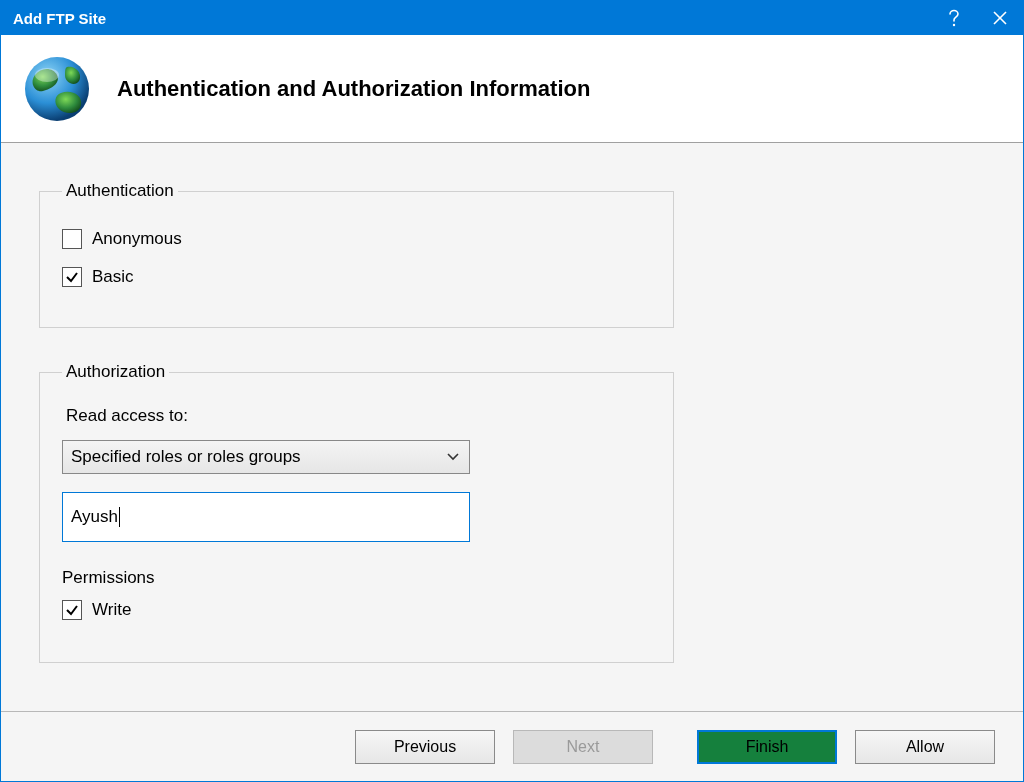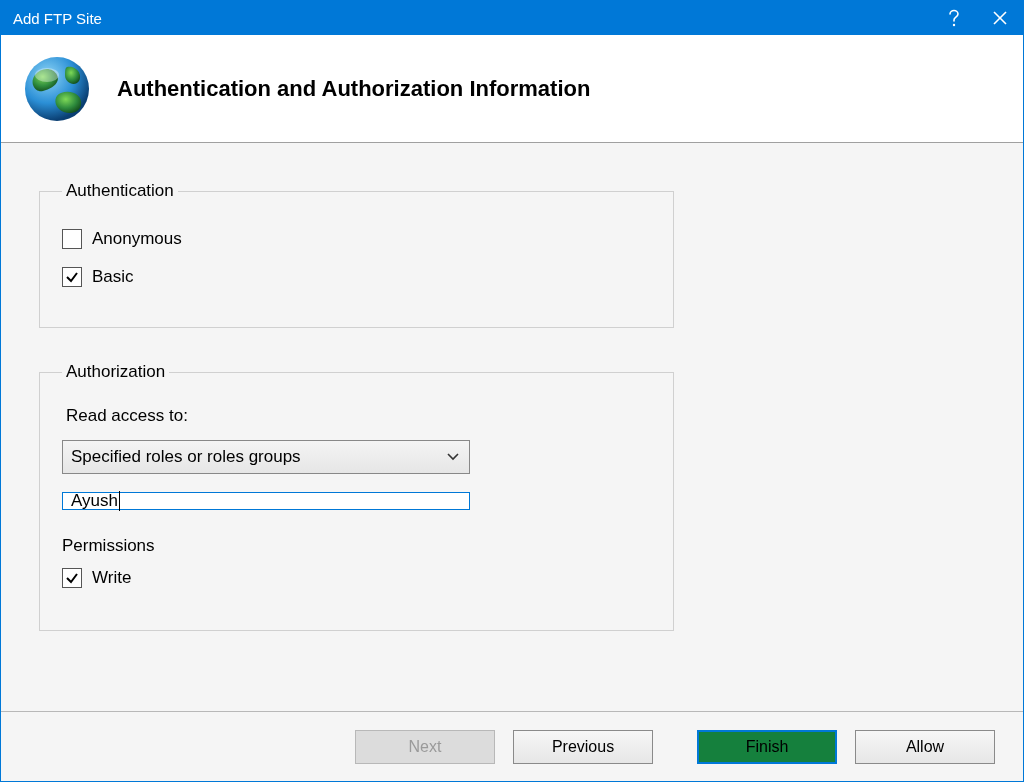--- a/index.html
+++ b/index.html
@@ -8,20 +8,21 @@
 
   
   .title-bar {
     height: 34px;
     background: #0078d7;
     color: #fff;
     display: flex;
     align-items: center;
     padding: 0 0 0 12px;
     font-size: 15px;
+    font-weight: bold;
   }
   .title-bar .title { flex: 1; }
   .title-bar .title-btn {
     width: 46px; height: 34px;
     display: flex; align-items: center; justify-content: center;
     color: #fff;
   }
   .title-bar .help-icon svg, .title-bar .close-icon svg { display: block; }
 
   
@@ -96,21 +97,21 @@
     align-items: center;
     justify-content: space-between;
     padding: 0 10px 0 8px;
     font-size: 17px;
     margin-bottom: 18px;
     cursor: default;
   }
   .select-box .chev svg { display: block; }
 
   .text-input {
-    width: 408px; height: 18px;
+    width: 408px; height: 50px;
     border: 1px solid #0078d7;
     background: #fff;
     font-size: 17px;
     padding: 0 8px;
     display: flex;
     align-items: center;
     margin-bottom: 26px;
     position: relative;
   }
   .text-input .caret {
@@ -258,17 +259,17 @@
             <polyline points="2,7 6,11 12,3" stroke="#000" stroke-width="2" fill="none"></polyline>
           </svg>
       </div>
       <div class="cb-label">Write</div>
     </div>
   </fieldset>
 
 </div>
 
 <div class="footer">
+  <div class="btn">Previous</div>
   <div class="btn disabled">Next</div>
-  <div class="btn">Previous</div>
   <div class="btn primary">Finish</div>
   <div class="btn">Allow</div>
 </div>
 
 </body></html>

